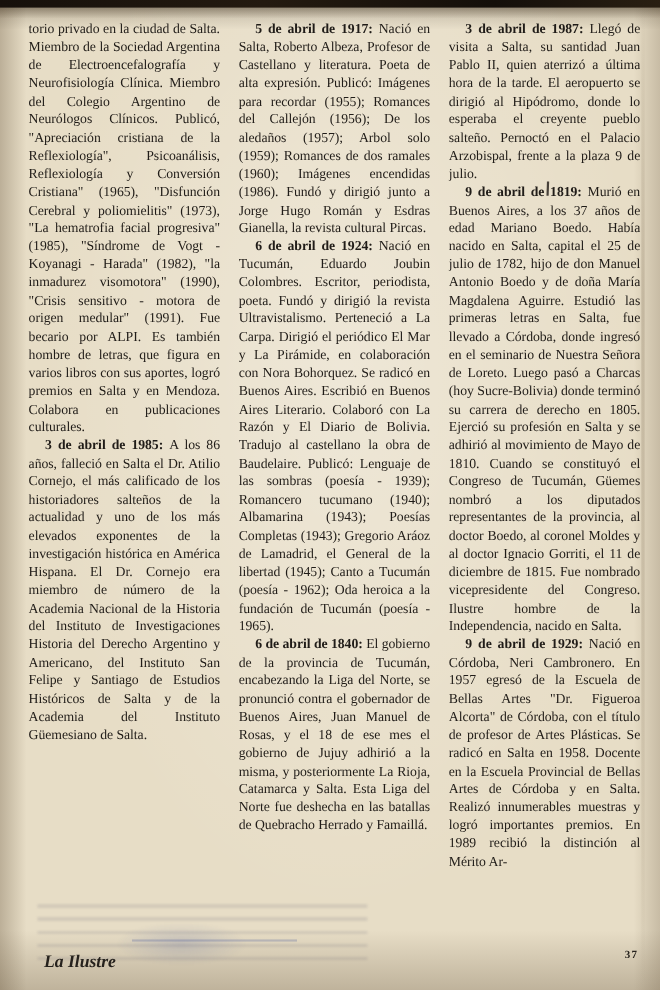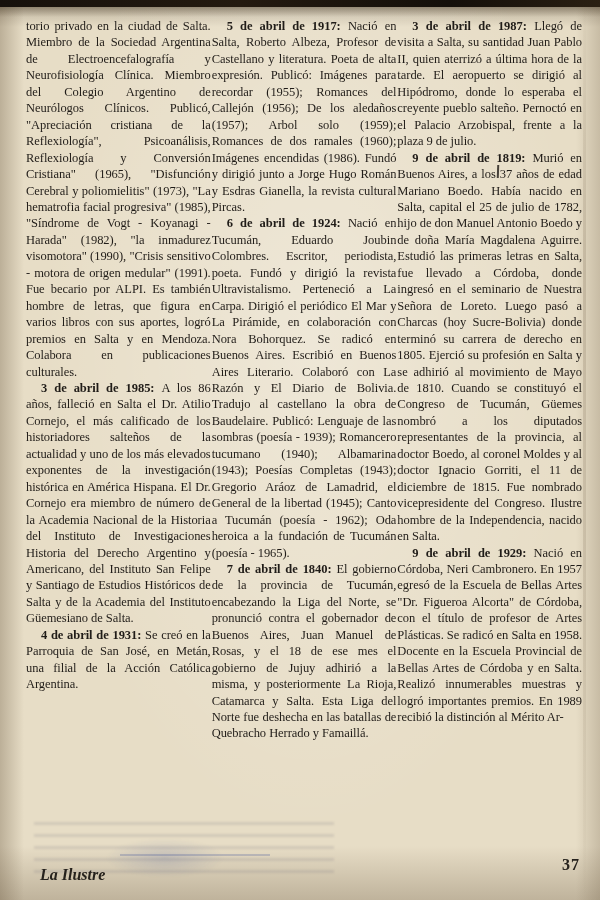--- a/index.html
+++ b/index.html
@@ -19,37 +19,37 @@
   .edge-top{
     position:absolute;top:0;left:0;width:600px;height:7px;
     background:linear-gradient(to right,#16100b,#241a10 40%,#140f0a 75%,#2a1f12);
   }
   .edge-top-shadow{
     position:absolute;top:7px;left:0;width:600px;height:10px;
     background:linear-gradient(to bottom,rgba(60,45,25,0.35),rgba(0,0,0,0));
   }
   .columns{
     position:absolute;left:26px;top:18px;width:556px;height:822px;
-    display:flex;gap:1px;
+    display:flex;gap:17px;
   }
   .col{
     flex:1 1 0;overflow:hidden;
     font-size:12.5px;line-height:16.45px;color:#201c18;
     text-align:justify;letter-spacing:-0.05px;
   }
   .para{margin:0;}
   .para.indent{text-indent:15px;font-family:Liberation Serif, serif;}
   .para b{font-weight:bold;}
   .footer-title{
     position:absolute;left:40px;bottom:16px;
     font-size:16px;font-weight:bold;font-style:italic;color:#26221d;
   }
   .page-number{
     position:absolute;right:20px;bottom:26px;
-    font-size:16px;font-weight:bold;color:#26221d;letter-spacing:1px;
+    font-size:10px;font-weight:bold;color:#26221d;letter-spacing:1px;
   }
   
   .stray-mark{
     position:absolute;left:497px;top:165px;width:2px;height:13px;
     background:rgba(30,25,20,0.8);transform:rotate(2deg);
   }
   .bleed-lines{
     position:absolute;left:34px;bottom:20px;width:300px;height:58px;
     background:repeating-linear-gradient(to bottom, rgba(90,88,110,0.14) 0 3px, rgba(0,0,0,0) 3px 12px);
     filter:blur(1px);
@@ -73,26 +73,25 @@
 
 <div class="paper">
   <div class="edge-top"></div>
   <div class="edge-top-shadow"></div>
   <div class="edge-right-crease"></div>
 
   <div class="columns" id="columns">
       <div class="col">
         <p class="para">torio privado en la ciudad de Salta. Miembro de la Sociedad Argentina de Electroencefalografía y Neurofisiología Clínica. Miembro del Colegio Argentino de Neurólogos Clínicos. Publicó, "Apreciación cristiana de la Reflexiología", Psicoanálisis, Reflexiología y Conversión Cristiana" (1965), "Disfunción Cerebral y poliomielitis" (1973), "La hematrofia facial progresiva" (1985), "Síndrome de Vogt - Koyanagi - Harada" (1982), "la inmadurez visomotora" (1990), "Crisis sensitivo - motora de origen medular" (1991). Fue becario por ALPI. Es también hombre de letras, que figura en varios libros con sus aportes, logró premios en Salta y en Mendoza. Colabora en publicaciones culturales.</p>
         <p class="para indent"><b>3 de abril de 1985: </b>A los 86 años, falleció en Salta el Dr. Atilio Cornejo, el más calificado de los historiadores salteños de la actualidad y uno de los más elevados exponentes de la investigación histórica en América Hispana. El Dr. Cornejo era miembro de número de la Academia Nacional de la Historia del Instituto de Investigaciones Historia del Derecho Argentino y Americano, del Instituto San Felipe y Santiago de Estudios Históricos de Salta y de la Academia del Instituto Güemesiano de Salta.</p>
-        <p class="para indent"><b>4 de abril de 1931: </b>Se creó en la Parroquia de San José, en Metán, una filial de la Acción Católica Argentina.</p>
       </div>
       <div class="col">
         <p class="para indent"><b>5 de abril de 1917: </b>Nació en Salta, Roberto Albeza, Profesor de Castellano y literatura. Poeta de alta expresión. Publicó: Imágenes para recordar (1955); Romances del Callejón (1956); De los aledaños (1957); Arbol solo (1959); Romances de dos ramales (1960); Imágenes encendidas (1986). Fundó y dirigió junto a Jorge Hugo Román y Esdras Gianella, la revista cultural Pircas.</p>
         <p class="para indent"><b>6 de abril de 1924: </b>Nació en Tucumán, Eduardo Joubin Colombres. Escritor, periodista, poeta. Fundó y dirigió la revista Ultravistalismo. Perteneció a La Carpa. Dirigió el periódico El Mar y La Pirámide, en colaboración con Nora Bohorquez. Se radicó en Buenos Aires. Escribió en Buenos Aires Literario. Colaboró con La Razón y El Diario de Bolivia. Tradujo al castellano la obra de Baudelaire. Publicó: Lenguaje de las sombras (poesía - 1939); Romancero tucumano (1940); Albamarina (1943); Poesías Completas (1943); Gregorio Aráoz de Lamadrid, el General de la libertad (1945); Canto a Tucumán (poesía - 1962); Oda heroica a la fundación de Tucumán (poesía - 1965).</p>
-        <p class="para indent"><b>7 de abril de 1840: </b>El gobierno de la provincia de Tucumán, encabezando la Liga del Norte, se pronunció contra el gobernador de Buenos Aires, Juan Manuel de Rosas, y el 18 de ese mes el gobierno de Jujuy adhirió a la misma, y posteriormente La Rioja, Catamarca y Salta. Esta Liga del Norte fue deshecha en las batallas de Quebracho Herrado y Famaillá.</p>
+        <p class="para indent"><b>6 de abril de 1840: </b>El gobierno de la provincia de Tucumán, encabezando la Liga del Norte, se pronunció contra el gobernador de Buenos Aires, Juan Manuel de Rosas, y el 18 de ese mes el gobierno de Jujuy adhirió a la misma, y posteriormente La Rioja, Catamarca y Salta. Esta Liga del Norte fue deshecha en las batallas de Quebracho Herrado y Famaillá.</p>
       </div>
       <div class="col">
         <p class="para indent"><b>3 de abril de 1987: </b>Llegó de visita a Salta, su santidad Juan Pablo II, quien aterrizó a última hora de la tarde. El aeropuerto se dirigió al Hipódromo, donde lo esperaba el creyente pueblo salteño. Pernoctó en el Palacio Arzobispal, frente a la plaza 9 de julio.</p>
         <p class="para indent"><b>9 de abril de 1819: </b>Murió en Buenos Aires, a los 37 años de edad Mariano Boedo. Había nacido en Salta, capital el 25 de julio de 1782, hijo de don Manuel Antonio Boedo y de doña María Magdalena Aguirre. Estudió las primeras letras en Salta, fue llevado a Córdoba, donde ingresó en el seminario de Nuestra Señora de Loreto. Luego pasó a Charcas (hoy Sucre-Bolivia) donde terminó su carrera de derecho en 1805. Ejerció su profesión en Salta y se adhirió al movimiento de Mayo de 1810. Cuando se constituyó el Congreso de Tucumán, Güemes nombró a los diputados representantes de la provincia, al doctor Boedo, al coronel Moldes y al doctor Ignacio Gorriti, el 11 de diciembre de 1815. Fue nombrado vicepresidente del Congreso. Ilustre hombre de la Independencia, nacido en Salta.</p>
         <p class="para indent"><b>9 de abril de 1929: </b>Nació en Córdoba, Neri Cambronero. En 1957 egresó de la Escuela de Bellas Artes "Dr. Figueroa Alcorta" de Córdoba, con el título de profesor de Artes Plásticas. Se radicó en Salta en 1958. Docente en la Escuela Provincial de Bellas Artes de Córdoba y en Salta. Realizó innumerables muestras y logró importantes premios. En 1989 recibió la distinción al Mérito Ar-</p>
       </div>
     </div>
 
   <div class="stray-mark"></div>
   <div class="bleed-lines"></div>

